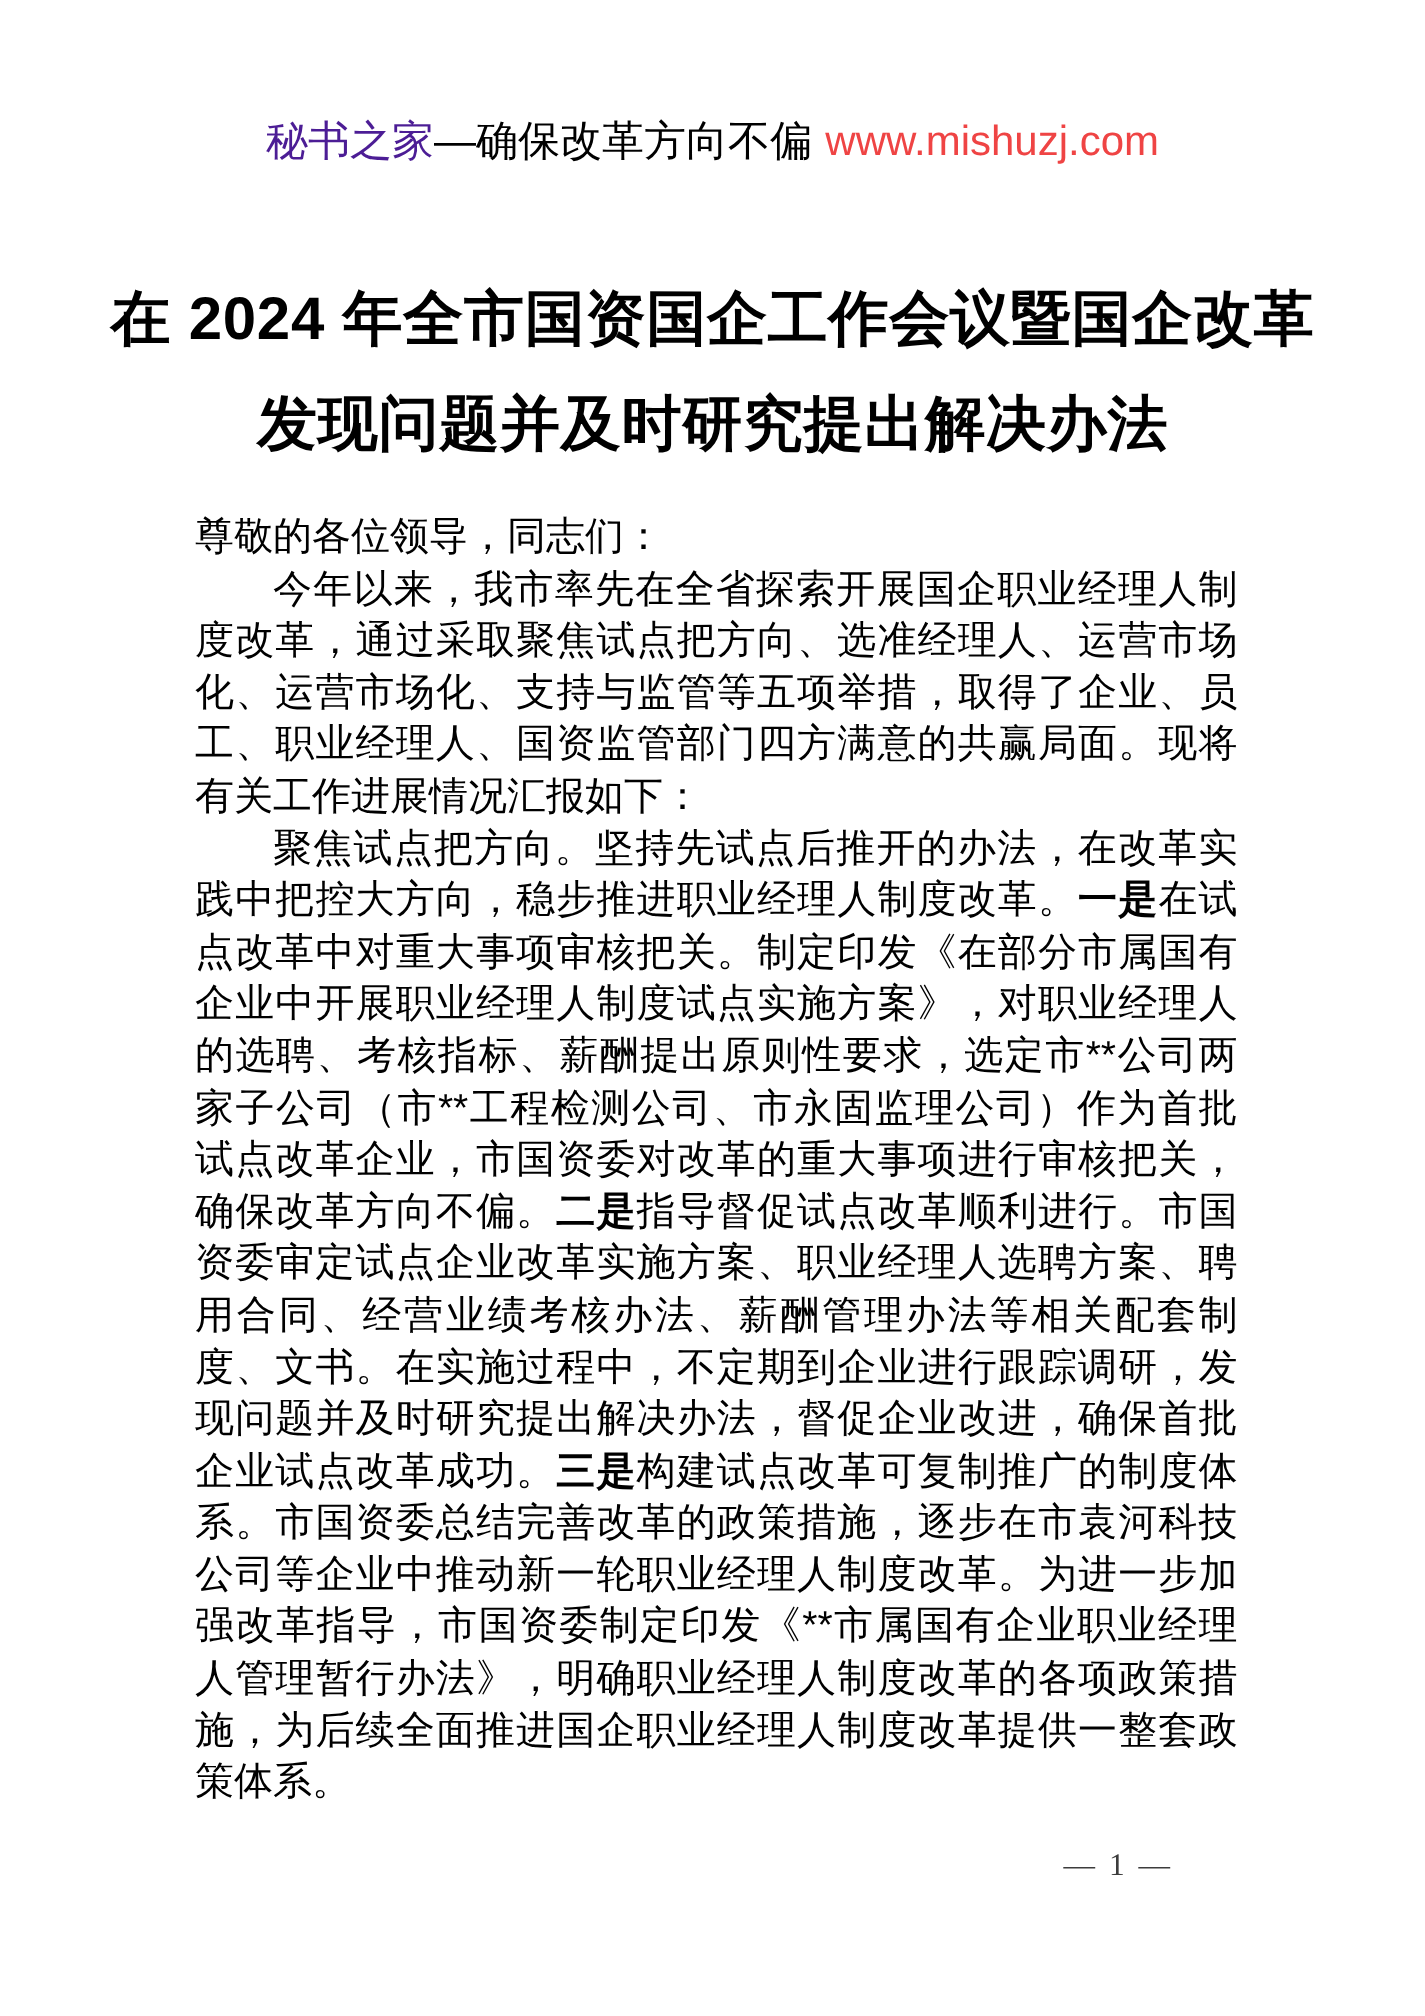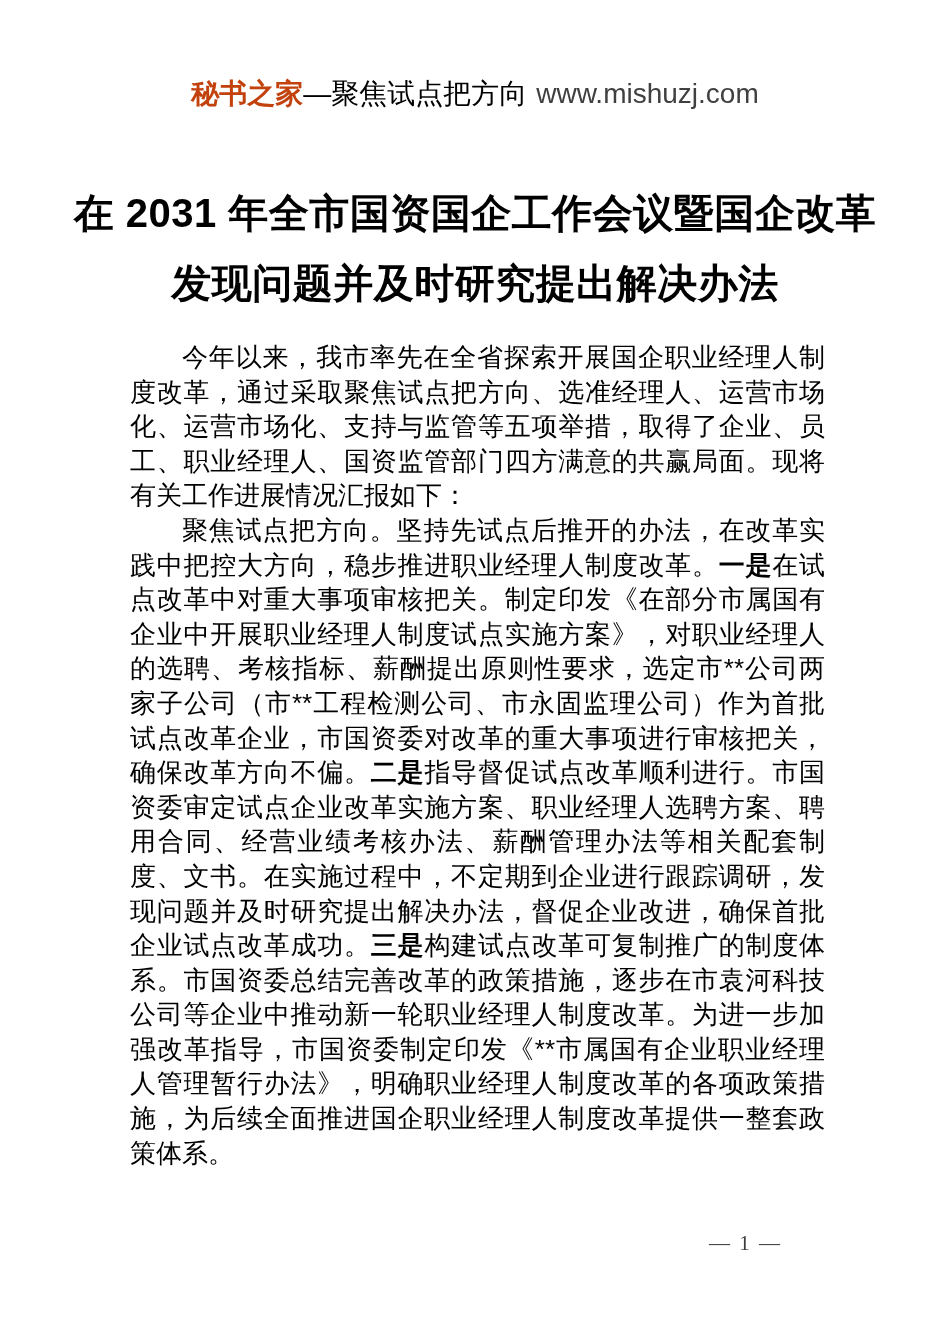--- a/index.html
+++ b/index.html
@@ -17,24 +17,24 @@
   .header {
     position: absolute;
     top: 76px;
     left: 0;
     width: 100%;
     text-align: center;
     font-size: 28px;
     line-height: 36px;
     white-space: nowrap;
   }
-  .brand { color: #c2410c; font-weight: bold; }
+  .brand { color: #4c1d95; font-weight: normal; }
   .dash { color: #000000; }
   .tagline { color: #000000; }
-  .url { color: #404040; margin-left: 0.32em; }
+  .url { color: #ef4444; margin-left: 0.32em; }
   
   .title {
     position: absolute;
     top: 178px;
     left: 50px;
     right: 50px;
     text-align: center;
     font-size: 40px;
     font-weight: bold;
     line-height: 70px;
@@ -69,28 +69,29 @@
     font-size: 21px;
     letter-spacing: 2px;
     color: #3c3c3c;
   }
 </style>
 </head>
 <body>
 
 <div class="page">
 
-  <div class="header"><span class="brand">秘书之家</span><span class="dash">—</span><span class="tagline">聚焦试点把方向</span><span class="url">www.mishuzj.com</span></div>
+  <div class="header"><span class="brand">秘书之家</span><span class="dash">—</span><span class="tagline">确保改革方向不偏</span><span class="url">www.mishuzj.com</span></div>
 
   <div class="title">
-    <div>在 2031 年全市国资国企工作会议暨国企改革</div>
+    <div>在 2024 年全市国资国企工作会议暨国企改革</div>
     <div>发现问题并及时研究提出解决办法</div>
   </div>
 
   <div class="body">
+    <p class="salutation">尊敬的各位领导，同志们：</p>
     <div id="paragraphs">
         <p class="para"><span class="seg">今年以来，我市率先在全省探索开展国企职业经理人制度改革，通过采取聚焦试点把方向、选准经理人、运营市场化、运营市场化、支持与监管等五项举措，取得了企业、员工、职业经理人、国资监管部门四方满意的共赢局面。现将有关工作进展情况汇报如下：</span></p>
         <p class="para"><span class="seg">聚焦试点把方向。坚持先试点后推开的办法，在改革实践中把控大方向，稳步推进职业经理人制度改革。</span><span class="seg-bold">一是</span><span class="seg">在试点改革中对重大事项审核把关。制定印发《在部分市属国有企业中开展职业经理人制度试点实施方案》，对职业经理人的选聘、考核指标、薪酬提出原则性要求，选定市**公司两家子公司（市**工程检测公司、市永固监理公司）作为首批试点改革企业，市国资委对改革的重大事项进行审核把关，确保改革方向不偏。</span><span class="seg-bold">二是</span><span class="seg">指导督促试点改革顺利进行。市国资委审定试点企业改革实施方案、职业经理人选聘方案、聘用合同、经营业绩考核办法、薪酬管理办法等相关配套制度、文书。在实施过程中，不定期到企业进行跟踪调研，发现问题并及时研究提出解决办法，督促企业改进，确保首批企业试点改革成功。</span><span class="seg-bold">三是</span><span class="seg">构建试点改革可复制推广的制度体系。市国资委总结完善改革的政策措施，逐步在市袁河科技公司等企业中推动新一轮职业经理人制度改革。为进一步加强改革指导，市国资委制定印发《**市属国有企业职业经理人管理暂行办法》，明确职业经理人制度改革的各项政策措施，为后续全面推进国企职业经理人制度改革提供一整套政策体系。</span></p>
       </div>
   </div>
 
   <div class="footer">
     <span>— 1 —</span>
   </div>
 

